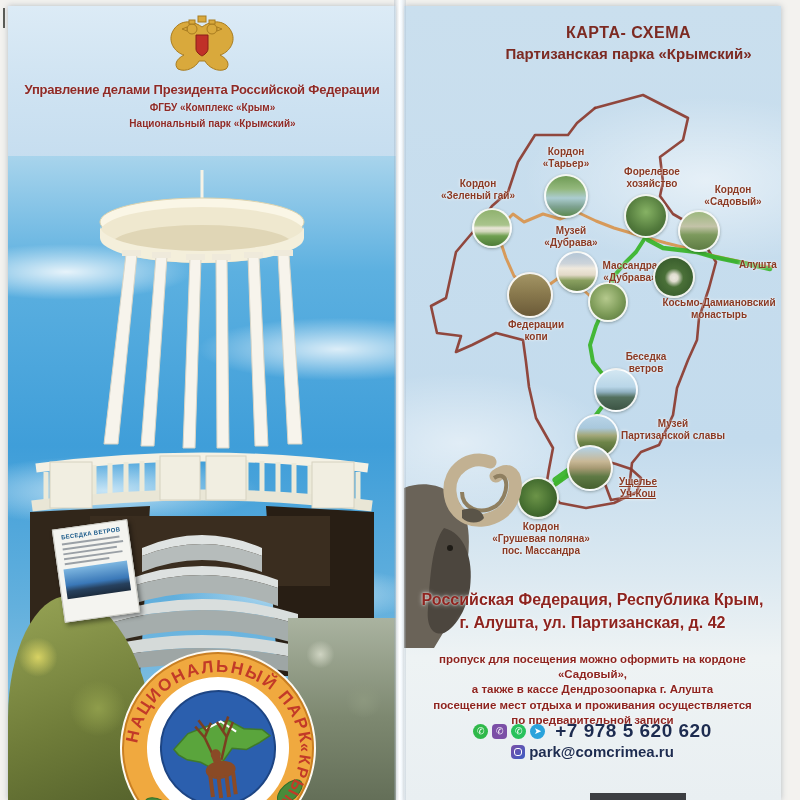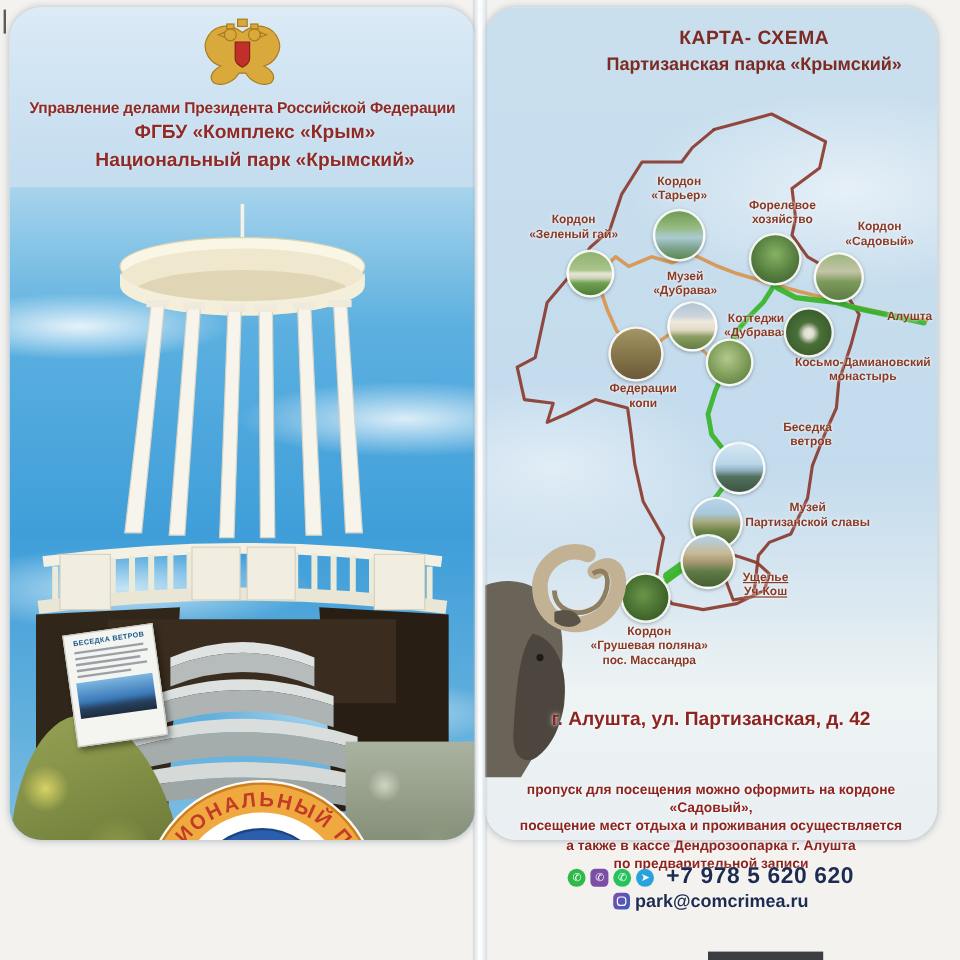--- a/index.html
+++ b/index.html
@@ -1,39 +1,39 @@
 <!DOCTYPE html>
 <html><head>
 <meta charset="utf-8">
 <style>
   html,body{margin:0;padding:0;background:#efeeec;}
   *{box-sizing:border-box;}
   .page{position:relative;width:800px;height:800px;overflow:hidden;
         background:#f3f2ef;font-family:"Liberation Sans",sans-serif;}
   
-  .panel{position:absolute;top:6px;height:694px;overflow:hidden;border-radius:27px;}
+  .panel{position:absolute;top:6px;height:794px;overflow:hidden;}
   .panel-left{left:8px;width:388px;
     background:linear-gradient(180deg,#dcebf6 0%,#cfe3f2 10%,#c5ddef 20%,#bcd8ee 100%);
     box-shadow:0 0 6px rgba(70,90,110,.35);}
   .panel-right{left:404px;width:377px;
     background:
       radial-gradient(ellipse 260px 120px at 80% 22%,rgba(255,255,255,.55),rgba(255,255,255,0) 70%),
       radial-gradient(ellipse 220px 100px at 15% 55%,rgba(255,255,255,.5),rgba(255,255,255,0) 70%),
       linear-gradient(180deg,#cadfee 0%,#c3dbed 55%,#dce9f1 72%,#eef3f4 82%,#e9eff2 100%);
     box-shadow:0 0 6px rgba(70,90,110,.35);}
   .fold{position:absolute;left:394px;top:0;width:12px;height:800px;
     background:linear-gradient(90deg,rgba(120,140,160,.25),#ffffff 45%,#f6fbff 60%,rgba(120,140,160,.2));}
   .edge-artifact{position:absolute;left:3px;top:8px;width:2px;height:20px;background:#5c5c55;}
 
   
   .coat{position:absolute;left:50%;top:7px;transform:translateX(-50%);}
   .org-block{position:absolute;left:0;top:76px;width:100%;text-align:center;
     color:#8f2a26;font-weight:bold;text-shadow:0 0 2px rgba(255,255,255,.6);}
   .org-line1{font-size:13px;letter-spacing:-.2px;}
-  .org-line2,.org-line3{font-size:16px;margin-top:5px;margin-left:21px;}
+  .org-line2,.org-line3{font-size:10px;margin-top:5px;margin-left:21px;}
 
   .photo{position:absolute;left:0;top:150px;width:100%;height:644px;
     background:
       radial-gradient(ellipse 180px 40px at 15% 18%,rgba(255,255,255,.85),rgba(255,255,255,0) 70%),
       radial-gradient(ellipse 200px 45px at 85% 30%,rgba(255,255,255,.8),rgba(255,255,255,0) 70%),
       radial-gradient(ellipse 220px 50px at 25% 52%,rgba(240,250,255,.75),rgba(255,255,255,0) 70%),
       radial-gradient(ellipse 180px 40px at 75% 68%,rgba(240,250,255,.7),rgba(255,255,255,0) 70%),
       linear-gradient(180deg,#a8d4ec 0%,#5cb0e0 18%,#3f9ed9 45%,#63b0dd 70%,#9ccde8 100%);}
   .rotunda{position:absolute;left:22px;top:150px;}
   .grass{position:absolute;left:0;top:590px;width:150px;height:204px;
@@ -329,30 +329,30 @@
         <div>Музей</div>
         <div>«Дубрава»</div>
       </div>
       <div class="poi-circle ph-mine" style="left: 507px; top: 272px; height: 46px; width: 46px;"></div>
       <div class="poi-label" style="left: 536px; top: 319px;">
         <div>Федерации</div>
         <div>копи</div>
       </div>
       <div class="poi-circle ph-cottage" style="left: 588px; top: 282px; height: 40px; width: 40px;"></div>
       <div class="poi-label" style="left: 630px; top: 260px;">
-        <div>Коттеджи</div>
+        <div>Массандра</div>
         <div>«Дубрава»</div>
       </div>
       <div class="poi-circle ph-chapel" style="left: 653px; top: 256px; height: 42px; width: 42px;"></div>
       <div class="poi-label" style="left: 709px; top: 297px; margin-left: 10px;">
         <div>Косьмо-Дамиановский</div>
         <div>монастырь</div>
       </div>
       <div class="poi-circle ph-vista" style="left: 594px; top: 368px; height: 44px; width: 44px;"></div>
-      <div class="poi-label" style="left: 673px; top: 351px; text-align: right;">
+      <div class="poi-label" style="left: 646px; top: 351px;">
         <div>Беседка</div>
         <div>ветров</div>
       </div>
       <div class="poi-circle ph-partisan" style="left: 575px; top: 414px; height: 44px; width: 44px;"></div>
       <div class="poi-label" style="left: 673px; top: 418px;">
         <div>Музей</div>
         <div>Партизанской славы</div>
       </div>
       <div class="poi-circle ph-gorge" style="left: 567px; top: 445px; height: 46px; width: 46px;"></div>
       <div class="poi-label" style="left: 638px; top: 476px; text-decoration: underline;">
@@ -371,27 +371,28 @@
   <svg class="ram" style="left:404px;top:448px" width="120" height="200" viewBox="0 0 120 200">
     <path d="M0 40 C25 30 55 40 62 70 C70 100 60 140 48 170 L30 200 L0 200 Z" fill="#6a6358"></path>
     <path d="M40 80 C60 85 70 110 66 140 C62 165 50 180 40 185 C30 188 22 180 24 160 C26 130 28 95 40 80 Z" fill="#4c463e"></path>
     <path d="M92 28 C116 10 118 52 96 66 C74 80 48 70 46 44 C44 22 66 6 86 14" fill="none" stroke="#c2b192" stroke-width="13" stroke-linecap="round"></path>
     <path d="M90 30 C106 20 106 48 92 58 C76 68 58 60 58 44" fill="none" stroke="#8f7f60" stroke-width="4"></path>
     <circle cx="46" cy="100" r="3" fill="#1e1b16"></circle>
     <path d="M58 62 C70 58 78 62 80 70 C76 76 64 76 58 70 Z" fill="#5a5448"></path>
   </svg>
 
   <div class="address">
+    <div>Российская Федерация, Республика Крым,</div>
     <div>г. Алушта, ул. Партизанская, д. 42</div>
   </div>
 
   <div class="permit">
     <div>пропуск для посещения можно оформить на кордоне «Садовый»,</div>
+    <div>а также в кассе Дендрозоопарка г. Алушта</div>
     <div>посещение мест отдыха и проживания осуществляется</div>
-    <div>а также в кассе Дендрозоопарка г. Алушта</div>
     <div>по предварительной записи</div>
   </div>
 
   <div class="contacts">
     <div class="contact-row">
       <span class="msg-icon ic-phone">✆</span>
       <span class="msg-icon ic-viber">✆</span>
       <span class="msg-icon ic-whatsapp">✆</span>
       <span class="msg-icon ic-telegram">➤</span>
       <span class="phone-number">+7 978 5 620 620</span>

